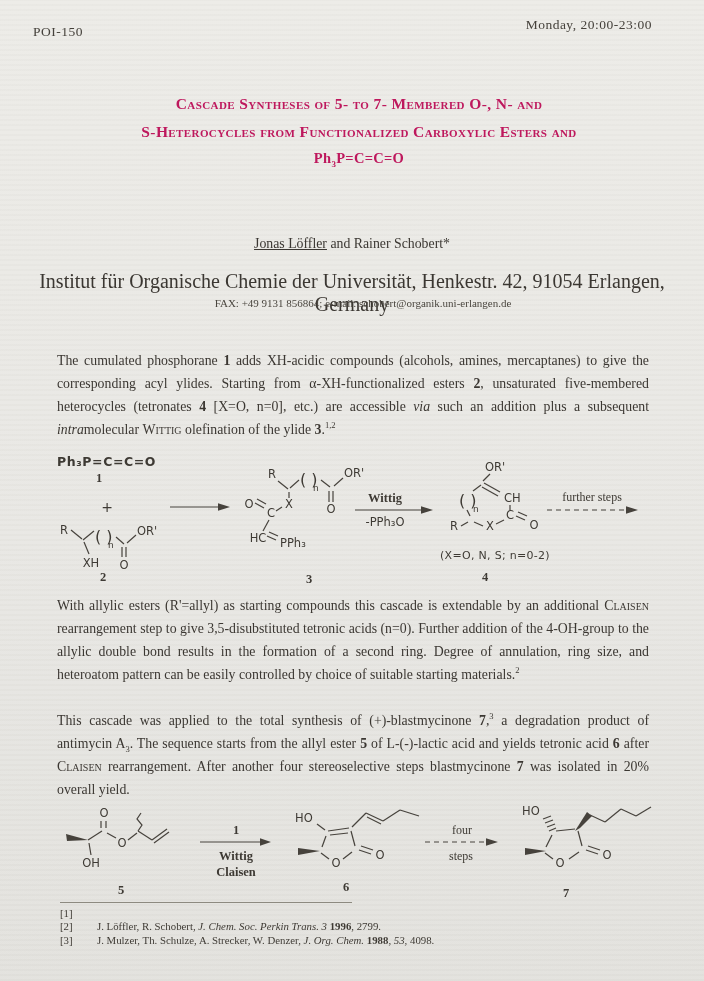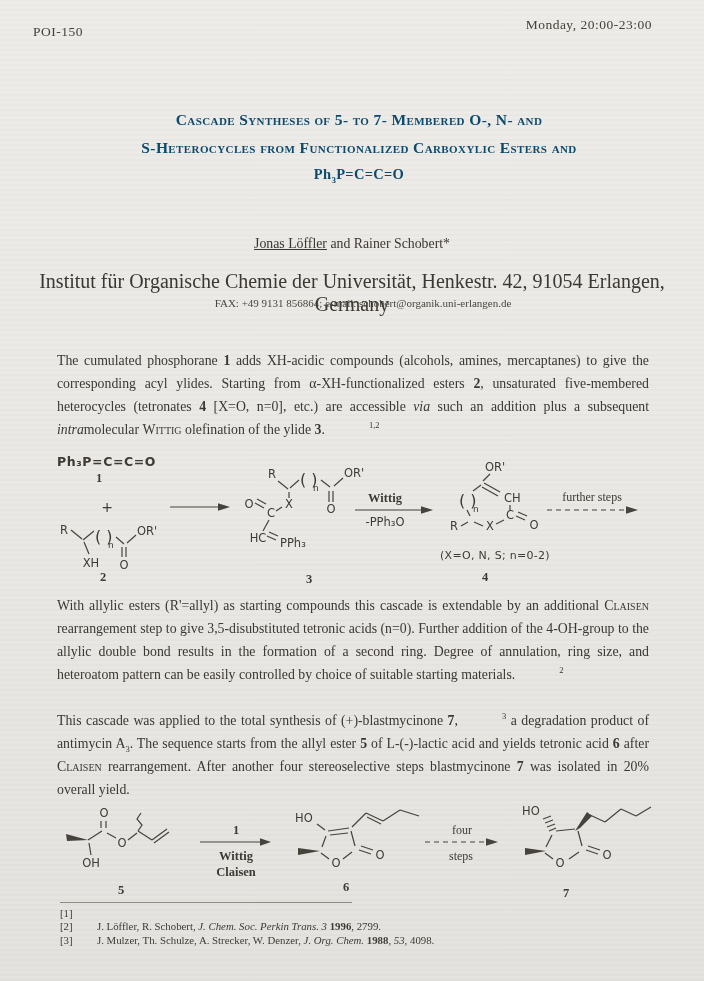--- a/index.html
+++ b/index.html
@@ -5,33 +5,33 @@
   html,body{margin:0;padding:0;}
   body{
     width:704px;height:981px;position:relative;overflow:hidden;
     background:linear-gradient(180deg,#edece8 0%,#e9e8e4 55%,#e3e2de 100%);
     font-family:"Liberation Serif",serif;color:#3b3732;
   }
   .scan-texture{position:absolute;inset:0;pointer-events:none;
     background:repeating-linear-gradient(0deg,rgba(120,118,108,0.03) 0 2px,rgba(255,255,255,0.02) 2px 5px);}
   .abs{position:absolute;}
   .hdr{font-size:13.5px;letter-spacing:0.5px;color:#45413b;}
-  .title-block{left:0;right:0;top:106px;text-align:center;color:#0c4a6e;margin-left:14px;}
+  .title-block{left:0;right:0;top:90px;text-align:center;color:#be185d;margin-left:14px;}
   .title-line{font-weight:bold;font-variant:small-caps;font-size:15.5px;line-height:27.5px;letter-spacing:0.4px;}
   .title-formula{font-weight:bold;font-size:14.5px;line-height:27.5px;letter-spacing:0.3px;}
   .center-line{left:0;right:0;text-align:center;}
   .authors{font-size:13.8px;}
   .affil{font-size:20px;font-family:Liberation Serif, serif;}
   .contact{font-size:11px;color:#4a463f;margin-left:22px;}
   .para{left:57px;width:592px;text-align:justify;font-size:13.8px;line-height:23px;color:#3b3732;}
   .rt-b{font-weight:bold;}
   .rt-i{font-style:italic;}
   .rt-sc{font-variant:small-caps;}
   .rt-u{text-decoration:underline;}
-  .rt-sup{vertical-align:super;font-size:0.62em;line-height:0;margin-left:44px;}
+  .rt-sup{vertical-align:super;font-size:0.62em;line-height:0;}
   .rt-sub{vertical-align:sub;font-size:0.62em;line-height:0;}
   .scheme{position:absolute;}
   svg text{fill:#3e3a34;font-family:"DejaVu Sans",sans-serif;font-size:11.5px;}
   svg .chem-b{font-weight:bold;font-size:12.5px;letter-spacing:0.6px;}
   svg .num{font-family:"Liberation Serif",serif;font-weight:bold;font-size:12.5px;}
   svg .bigtxt{font-size:14px;}
   svg .brk{font-size:16px;}
   svg .brkn{font-size:9px;}
   svg .cond{font-size:11px;letter-spacing:0.3px;}
   svg .arrlbl{font-family:"Liberation Serif",serif;font-weight:bold;font-size:12.5px;}

